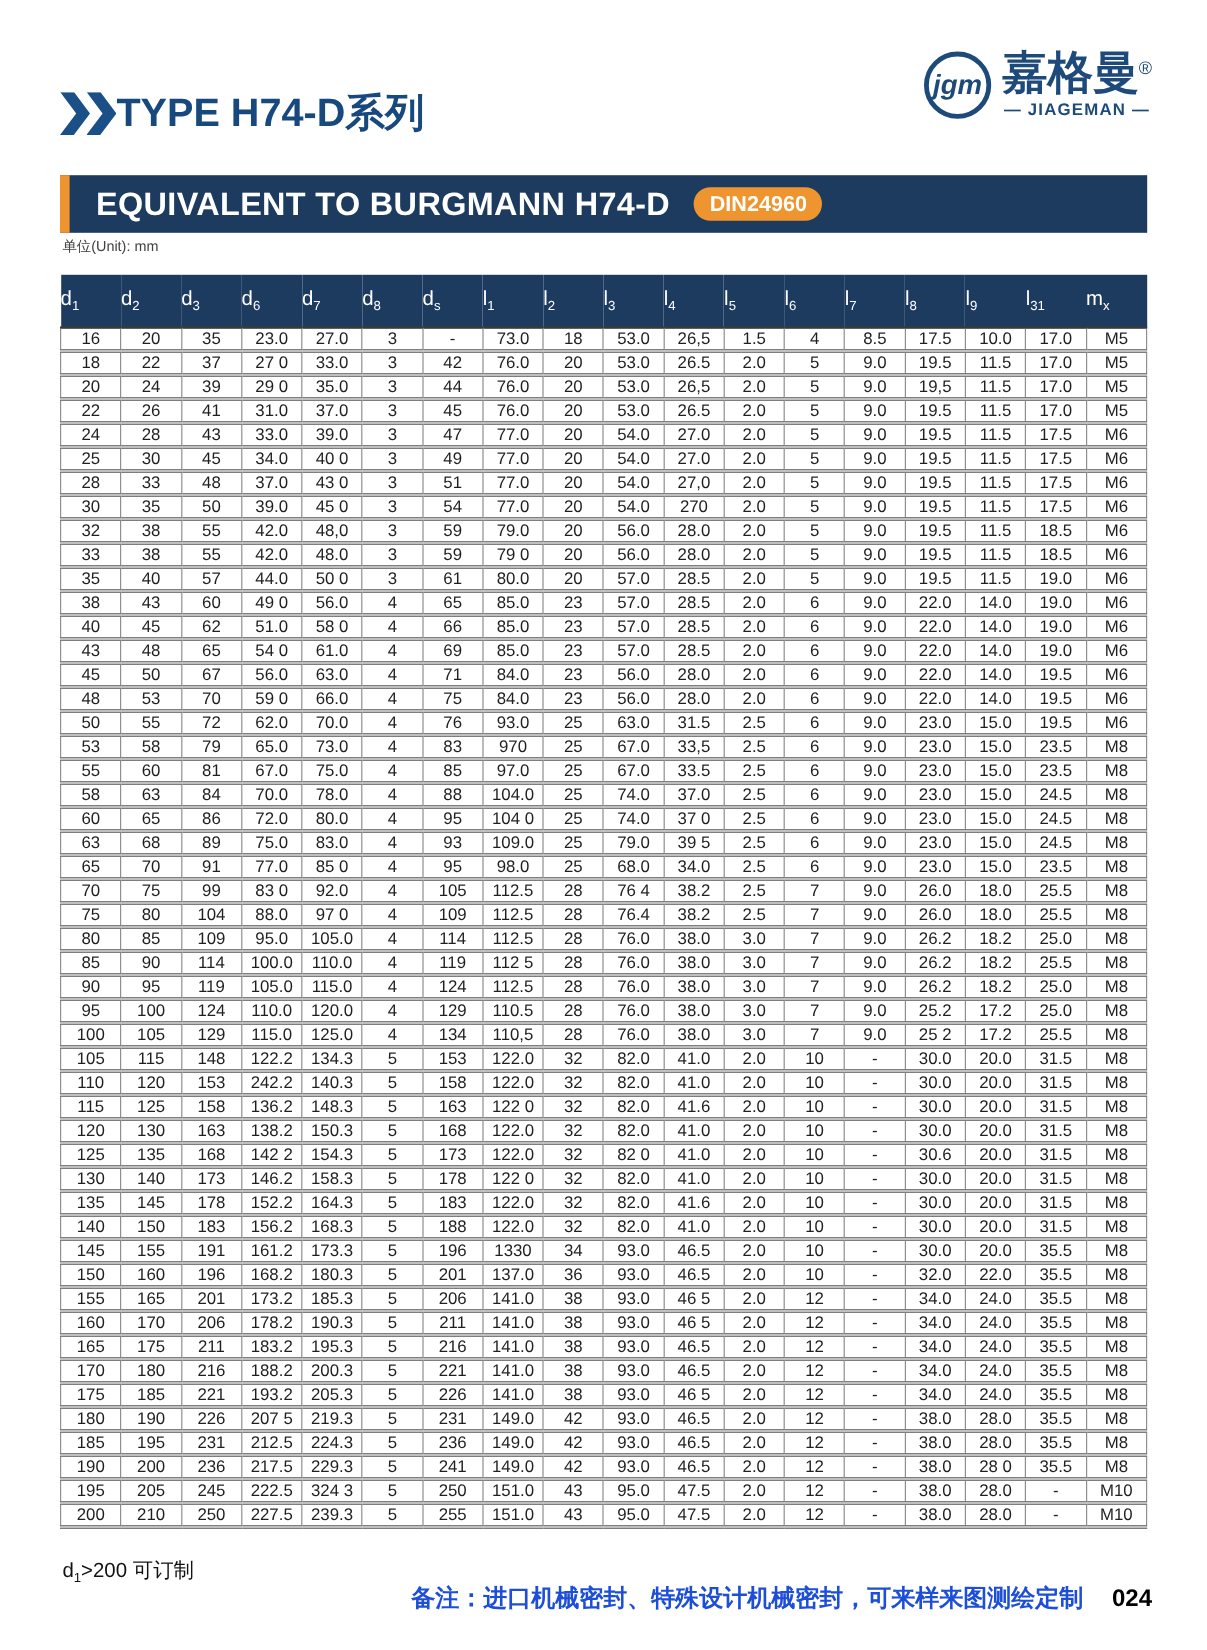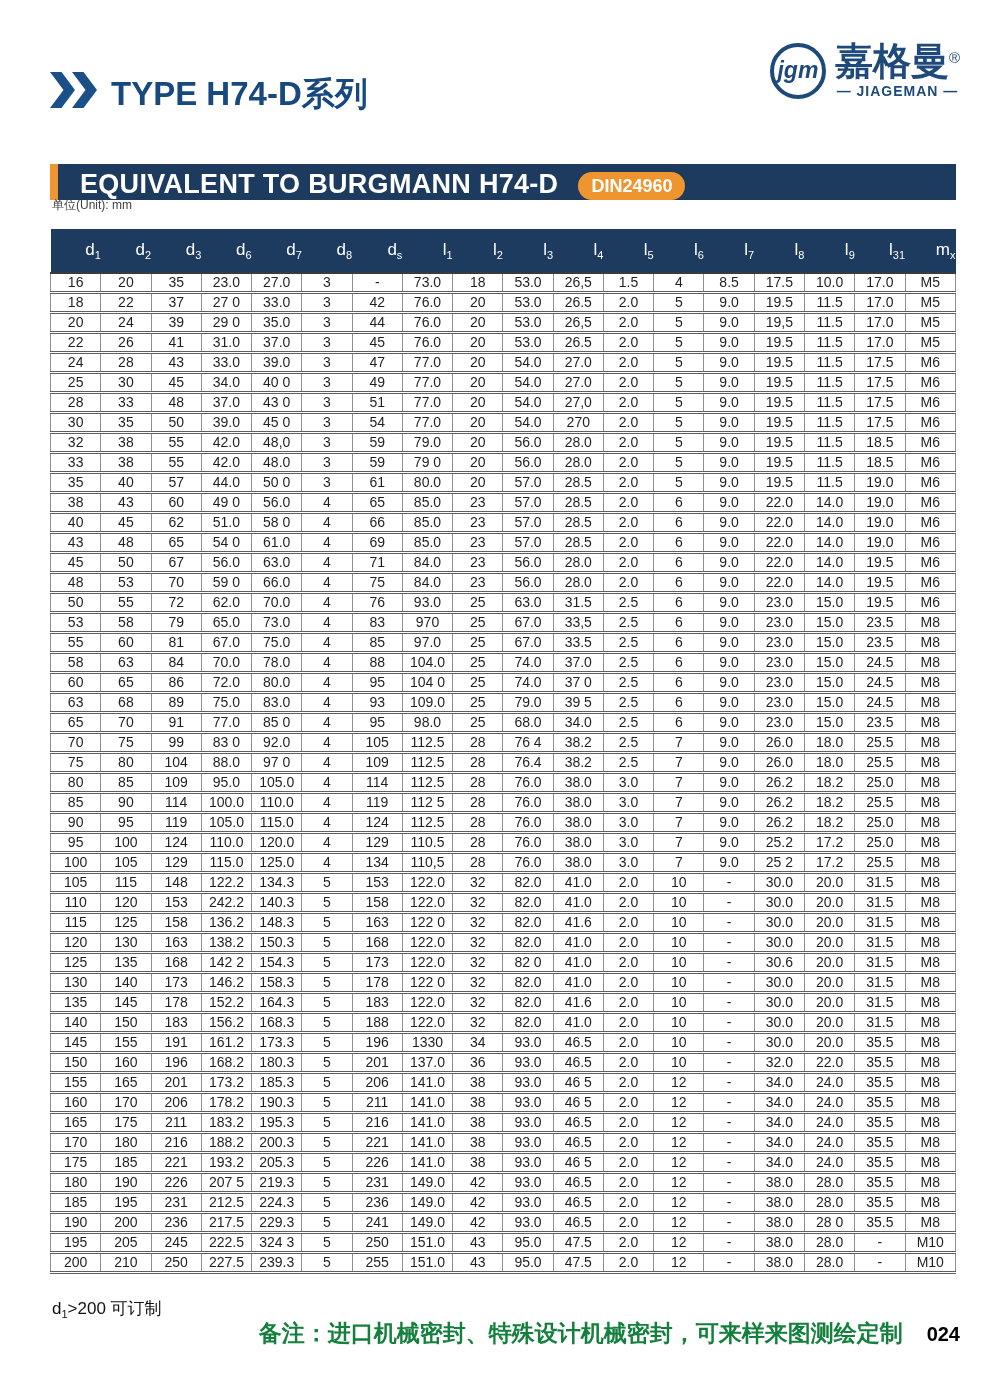--- a/index.html
+++ b/index.html
@@ -2,60 +2,60 @@
 <html><head>
 <meta charset="utf-8">
 <style>
   * { box-sizing: border-box; }
   body { margin: 0; background: #fff; }
   .page {
     position: relative; width: 1006px; height: 1375px; margin: 0 auto;
     background: #fff; font-family: "Liberation Sans", sans-serif; overflow: hidden;
   }
   
-  .header-row { position: absolute; top: 72px; left: 50px; display: flex; gap: 14px; }
+  .header-row { position: absolute; top: 72px; left: 50px; display: flex; align-items: center; }
   .chev-wrap { display: inline-flex; }
   .chev { display: inline-block; width: 25px; height: 36px; background: #1a4f87;
           clip-path: polygon(0 0, 46% 0, 100% 50%, 46% 100%, 0 100%, 54% 50%); }
   .chev + .chev { margin-left: -3px; }
   .title { margin: 0; font-size: 33px; font-weight: bold; color: #17497e; }
   
   .logo { position: absolute; top: 42px; right: 46px; display: flex; align-items: center; gap: 9px; color: #1d4a7a; }
   .logo-circle { width: 56px; height: 56px; border: 4px solid #1d4a7a; border-radius: 50%;
                  display: flex; align-items: center; justify-content: center;
                  font-size: 23px; font-weight: bold; font-style: italic; }
   .logo-cn-row { display: flex; align-items: center; line-height: 1; }
   .logo-cn { font-size: 38px; font-weight: bold; }
   .logo-reg { font-size: 15px; line-height: 1; margin-top: -8px; }
   .logo-en { font-size: 14px; letter-spacing: 1px; text-align: center; margin-top: 3px; font-weight: bold; }
   
-  .banner { position: absolute; top: 164px; left: 50px; width: 906px; height: 36px;
+  .banner { position: absolute; top: 146px; left: 50px; width: 906px; height: 48px;
             background: #1d3a5f; border-left: 8px solid #ef9530;
-            display: flex; align-items: flex-end; gap: 20px; padding-left: 22px; }
+            display: flex; align-items: center; gap: 20px; padding-left: 22px; }
   .banner-title { color: #fff; font-size: 27px; font-weight: bold; letter-spacing: 0.3px; }
   .din-badge { background: #ef9530; color: #fff; font-size: 18px; font-weight: bold;
                padding: 2px 13px; border-radius: 16px; line-height: 24px; }
   
   .unit-label { position: absolute; top: 197px; left: 52px; font-size: 12px; color: #404040; }
   
   .table-wrap { position: absolute; top: 229px; left: 50px; width: 906px; }
   table { width: 100%; border-collapse: collapse; table-layout: fixed; }
   thead th { background: #1d3a5f; color: #fff; height: 44px; font-size: 17px;
-             font-weight: normal; border: none; text-align: right; padding: 0; }
+             font-weight: normal; border: none; text-align: left; padding: 0; }
   thead sub { font-size: 11px; }
   tbody td { height: 17px; line-height: 17px; text-align: center; font-size: 14px; color: #1f1f1f;
              padding: 0; border-bottom: 3px double #5f5f5f; border-left: 1px solid #8f8f8f;
              border-right: 1px solid #8f8f8f; overflow: hidden; white-space: nowrap; }
   tbody tr:first-child td { border-top: 2px solid #3a3a3a; }
   
   .note-left { position: absolute; top: 1297px; left: 52px; font-size: 17px; color: #111; }
   .fn-sub { font-size: 11px; }
   .footer { position: absolute; top: 1318px; left: 50px; right: 46px;
             display: flex; justify-content: flex-end; align-items: baseline; gap: 24px; }
-  .footer-note { font-size: 23px; font-weight: bold; color: #15803d; }
+  .footer-note { font-size: 20px; font-weight: bold; color: #1d4ed8; }
   .page-number { font-size: 20px; font-weight: bold; color: #000; }
 </style>
 </head>
 <body>
 
 <div class="page">
 
   <div class="header-row">
     <span class="chev-wrap">
       <i class="chev"></i>

